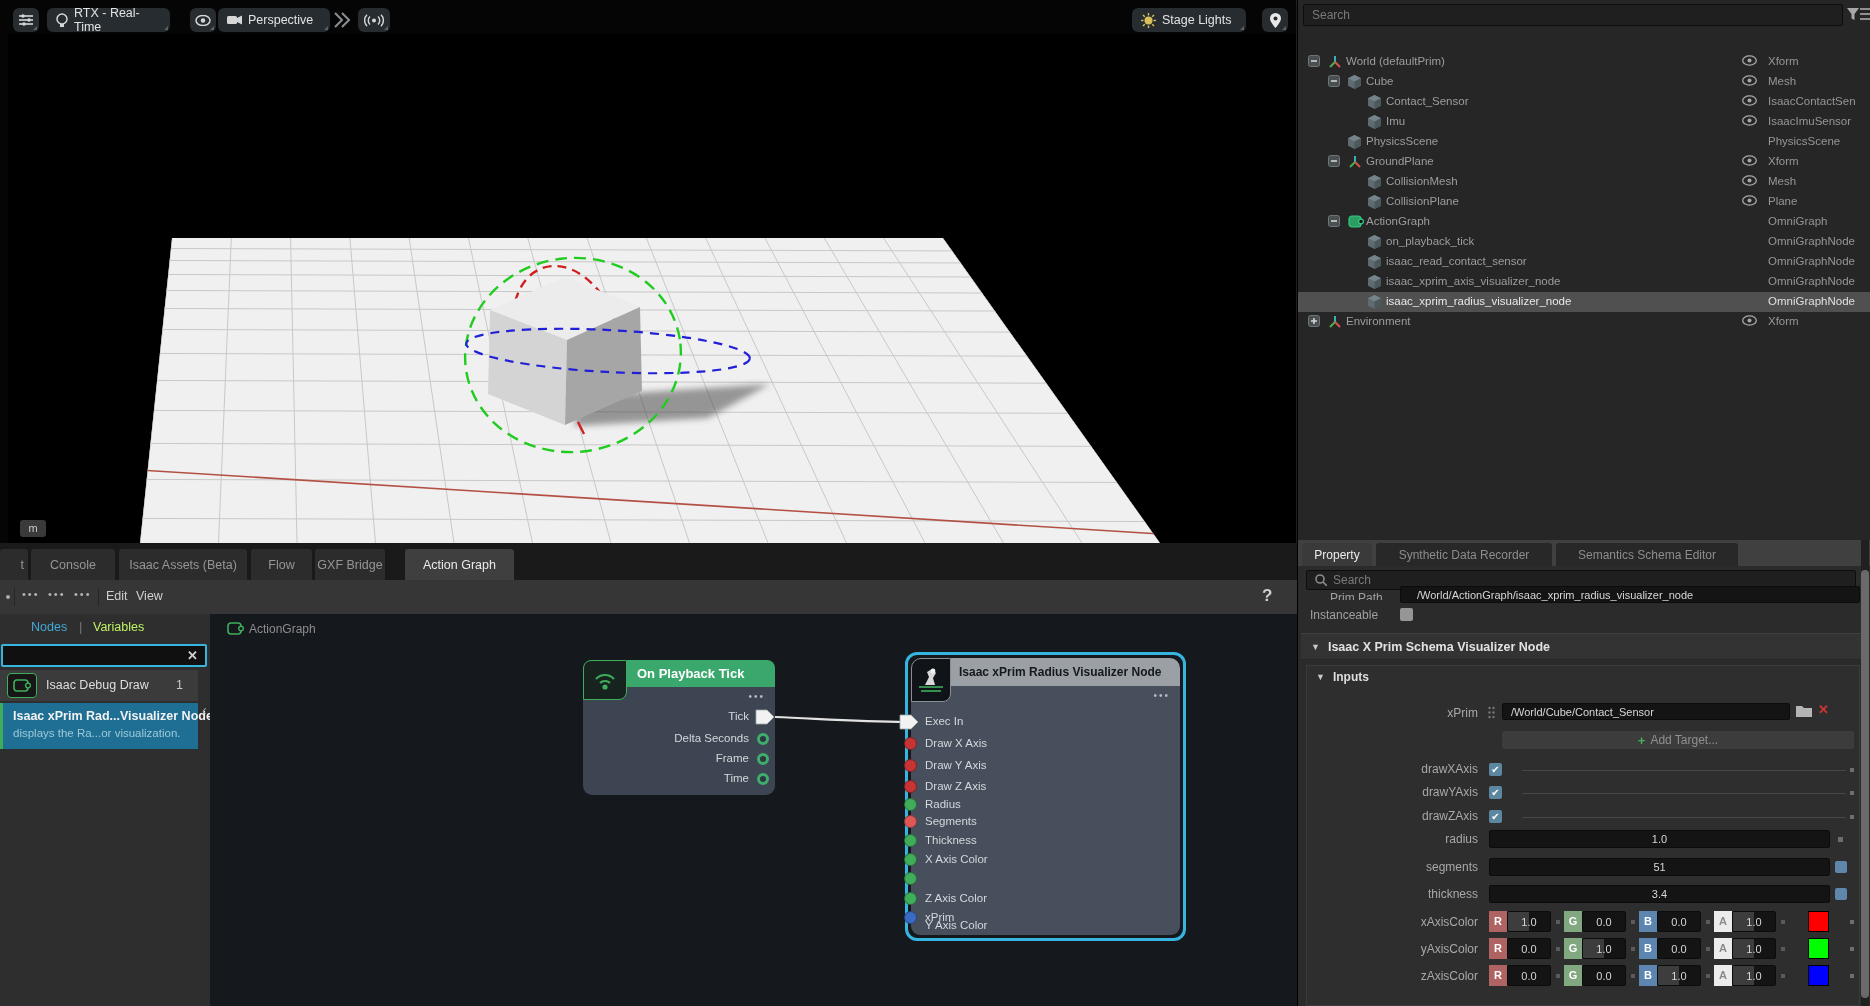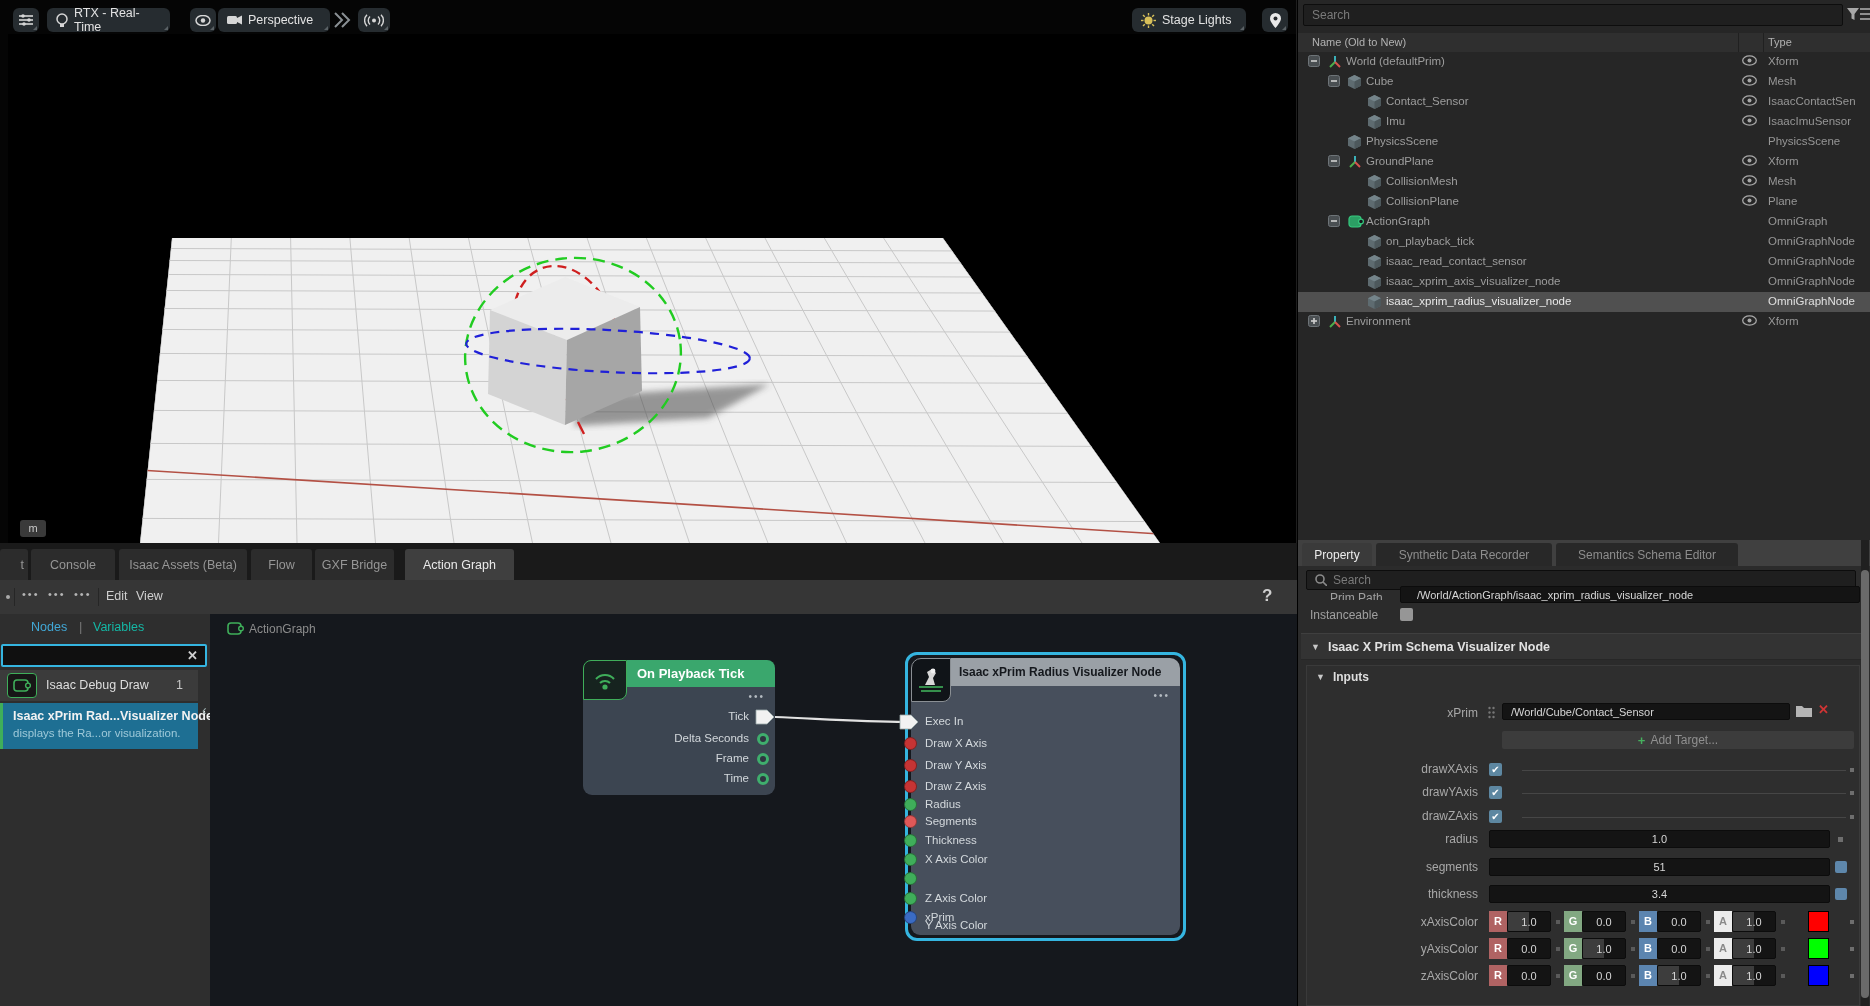--- a/index.html
+++ b/index.html
@@ -247,26 +247,20 @@
     <div class="abs" style="left:562px; top:8px;">
       <svg width="10" height="12">
           <g fill="#8f8f8f">
             <rect y="0" width="10" height="2"></rect>
             <rect y="5" width="10" height="2"></rect>
             <rect y="10" width="10" height="2"></rect>
           </g>
         </svg>
     </div>
 
-    <div class="abs" id="stage-header">
-      <span class="abs" style="left:14px; top:3px;">Name (Old to New)</span>
-      <span class="abs" style="left:470px; top:3px;">Type</span>
-      <span class="col-div" style="left:440px;"></span>
-      <span class="col-div" style="left:465px;"></span>
-    </div>
     <div class="abs" id="stage-rows">
         <div class="srow" style="top: 0px;">
           <span class="exp" style="left:10px">
             <svg width="12" height="12">
               <rect x="0.5" y="0.5" width="11" height="11" rx="2" fill="#4a4f52" stroke="#6e7478"></rect>
               <line x1="3" y1="6" x2="9" y2="6" stroke="#d0d0d0" stroke-width="1.6"></line>
             </svg>
           </span>
           <span class="ric" style="left:30px">
             <svg width="14" height="14">
@@ -661,40 +655,40 @@
     </div>
     <div class="abs" id="scrollbar"></div>
     <div class="abs" id="scroll-thumb"></div>
   </div>
 
   <div class="abs" id="tabbar">
       <div class="btab" style="left: 0px; width: 28px; justify-content: flex-end; padding-right: 4px;">t</div>
       <div class="btab" style="left: 31px; width: 84px;">Console</div>
       <div class="btab" style="left: 119px; width: 128px;">Isaac Assets (Beta)</div>
       <div class="btab" style="left: 251px; width: 61px;">Flow</div>
-      <div class="btab" style="left: 315px; width: 79px;">GXF Bridge</div>
+      <div class="btab" style="left: 315px; width: 70px;">GXF Bridge</div>
       <div class="btab active" style="left: 405px; width: 109px;">Action Graph</div>
     </div>
 
   <div class="abs" id="gtoolbar">
     <span class="abs" style="left:6px; top:15px; width:4px; height:4px; background:#aaa; border-radius:50%;"></span>
     <span class="vsep" style="left:14px;"></span>
     <span class="dots3" style="left:22px;">•••</span>
     <span class="dots3" style="left:48px;">•••</span>
     <span class="dots3" style="left:74px;">•••</span>
     <span class="vsep" style="left:98px;"></span>
     <span class="abs" style="left:106px; top:9px;">Edit</span>
     <span class="abs" style="left:136px; top:9px;">View</span>
     <span class="abs" style="left:1262px; top:6px; font-size:17px; font-weight:bold; color:#cfcfcf;">?</span>
   </div>
 
   <div class="abs" id="sidebar"></div>
   <span class="abs" style="left:31px; top:620px; color:#41a8d6; font-size:12.5px;">Nodes</span>
   <span class="abs" style="left:79px; top:619px; color:#777; font-size:13px;">|</span>
-  <span class="abs" style="left:93px; top:620px; color:#14b8a6; font-size:12.5px;">Variables</span>
+  <span class="abs" style="left:93px; top:620px; color:#bef264; font-size:12.5px;">Variables</span>
   <div class="abs" id="lib-search">
     <span style="color:#d0d0d0; font-size:13px; font-weight:bold;">✕</span>
   </div>
   <div class="abs lib-item1">
     <span class="tile" style="left:7px; top:3px; width:30px; height:25px;">
       <svg width="18" height="13">
           <rect x="1" y="1" width="14" height="11" rx="3" fill="none" stroke="#3fae5a" stroke-width="1.6"></rect>
           <circle cx="15" cy="6.5" r="2.4" fill="#171717" stroke="#3fae5a" stroke-width="1.4"></circle>
         </svg>
     </span>

